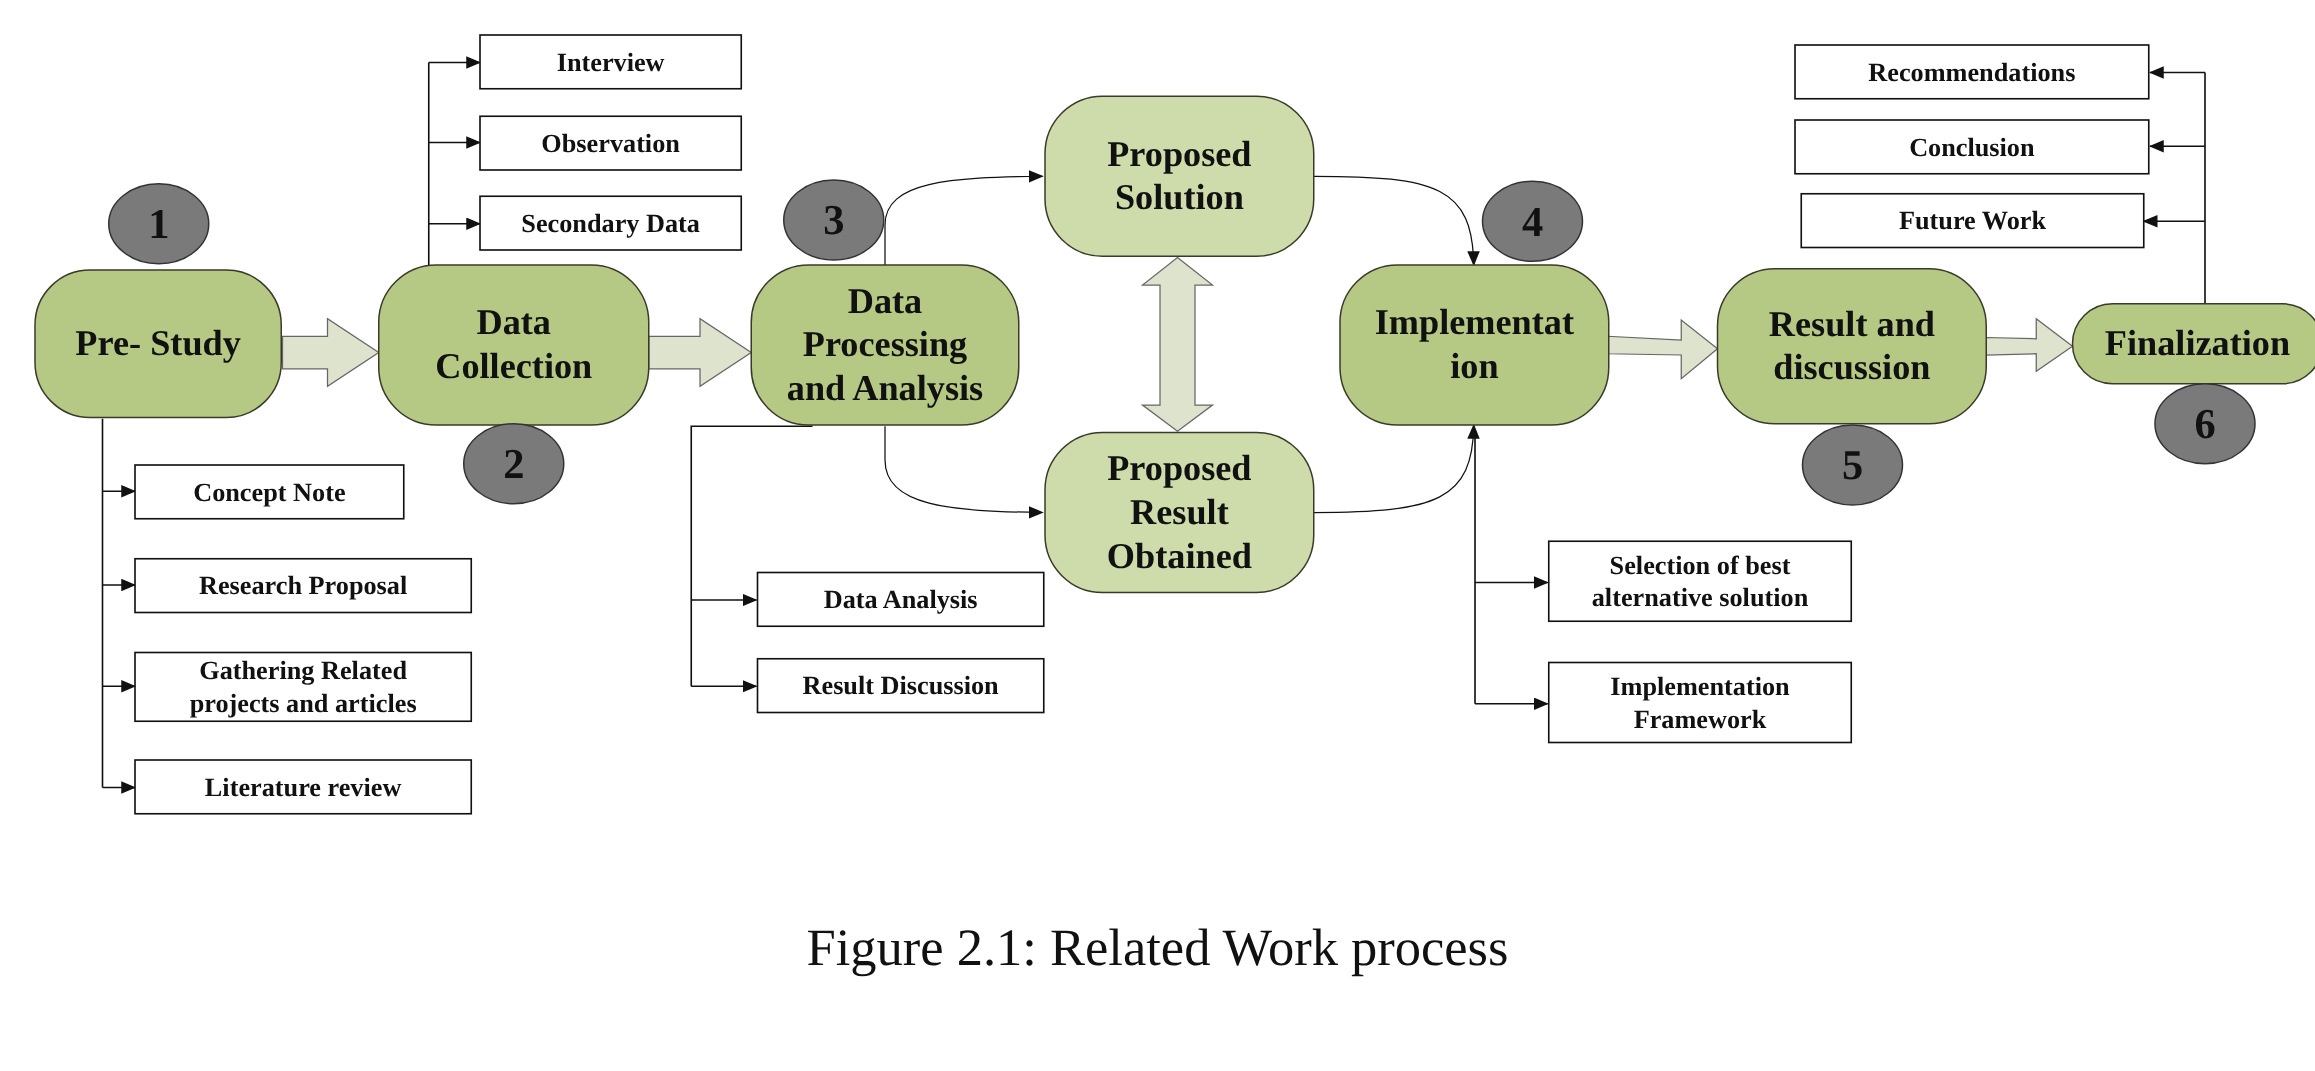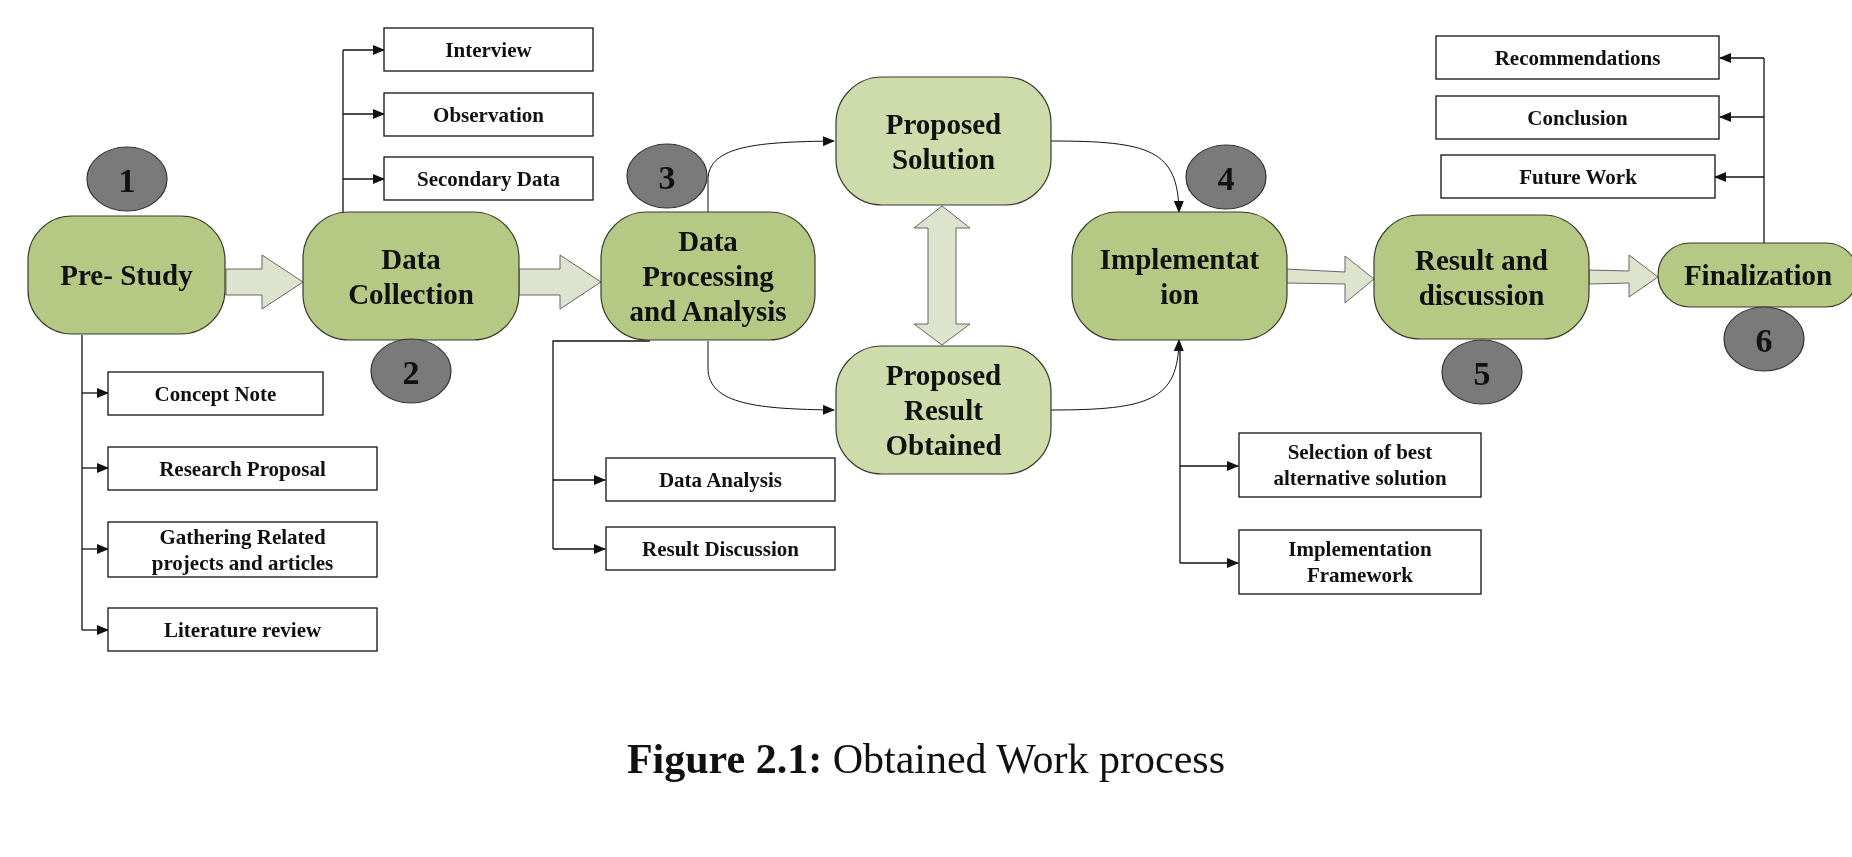--- a/index.html
+++ b/index.html
@@ -10,21 +10,21 @@
   .stage-text { font-family: "Liberation Serif", serif; font-weight: bold; font-size: 29px; fill: #111; text-anchor: middle; }
   .badge { fill: #7a7a7a; stroke: #333; stroke-width: 1.2; }
   .badge-text { font-family: "Liberation Serif", serif; font-weight: bold; font-size: 34px; fill: #111; text-anchor: middle; }
   .box { fill: #fff; stroke: #111; stroke-width: 1.3; }
   .box-text { font-family: "Liberation Serif", serif; font-weight: bold; font-size: 21px; fill: #111; text-anchor: middle; }
   .line { fill: none; stroke: #111; stroke-width: 1.3; }
   .thin { fill: none; stroke: #111; stroke-width: 1; }
   .block-arrow { fill: #dde3cc; stroke: #666; stroke-width: 1; }
   .caption { position: absolute; left: 0; width: 1852px; top: 735px; text-align: center;
              font-family: "Liberation Serif", serif; font-size: 42px; color: #111; }
-  .caption b { font-weight: bold; margin-top: 16px; }
+  .caption b { font-weight: normal; margin-top: 16px; }
 </style>
 </head>
 <body>
 
 <svg width="1852" height="857" viewBox="0 0 1852 857">
   <defs>
     <marker id="ah" markerWidth="12" markerHeight="10" refX="11" refY="5" orient="auto" markerUnits="userSpaceOnUse">
       <path d="M0,0 L12,5 L0,10 Z" fill="#111"></path>
     </marker>
   </defs>
@@ -200,13 +200,13 @@
         <rect class="box" x="1436" y="96" width="283" height="43"></rect>
         <text class="box-text" x="1577.5" y="117.5" dominant-baseline="central">Conclusion</text>
       </g>
       <g>
         <rect class="box" x="1441" y="155" width="274" height="43"></rect>
         <text class="box-text" x="1578" y="176.5" dominant-baseline="central">Future Work</text>
       </g>
     </g>
 </svg>
 
-<div class="caption"><b>Figure 2.1:</b><span> Obtained Work process</span></div>
+<div class="caption"><b>Figure 2.1:</b><span> Related Work process</span></div>
 
 </body></html>

